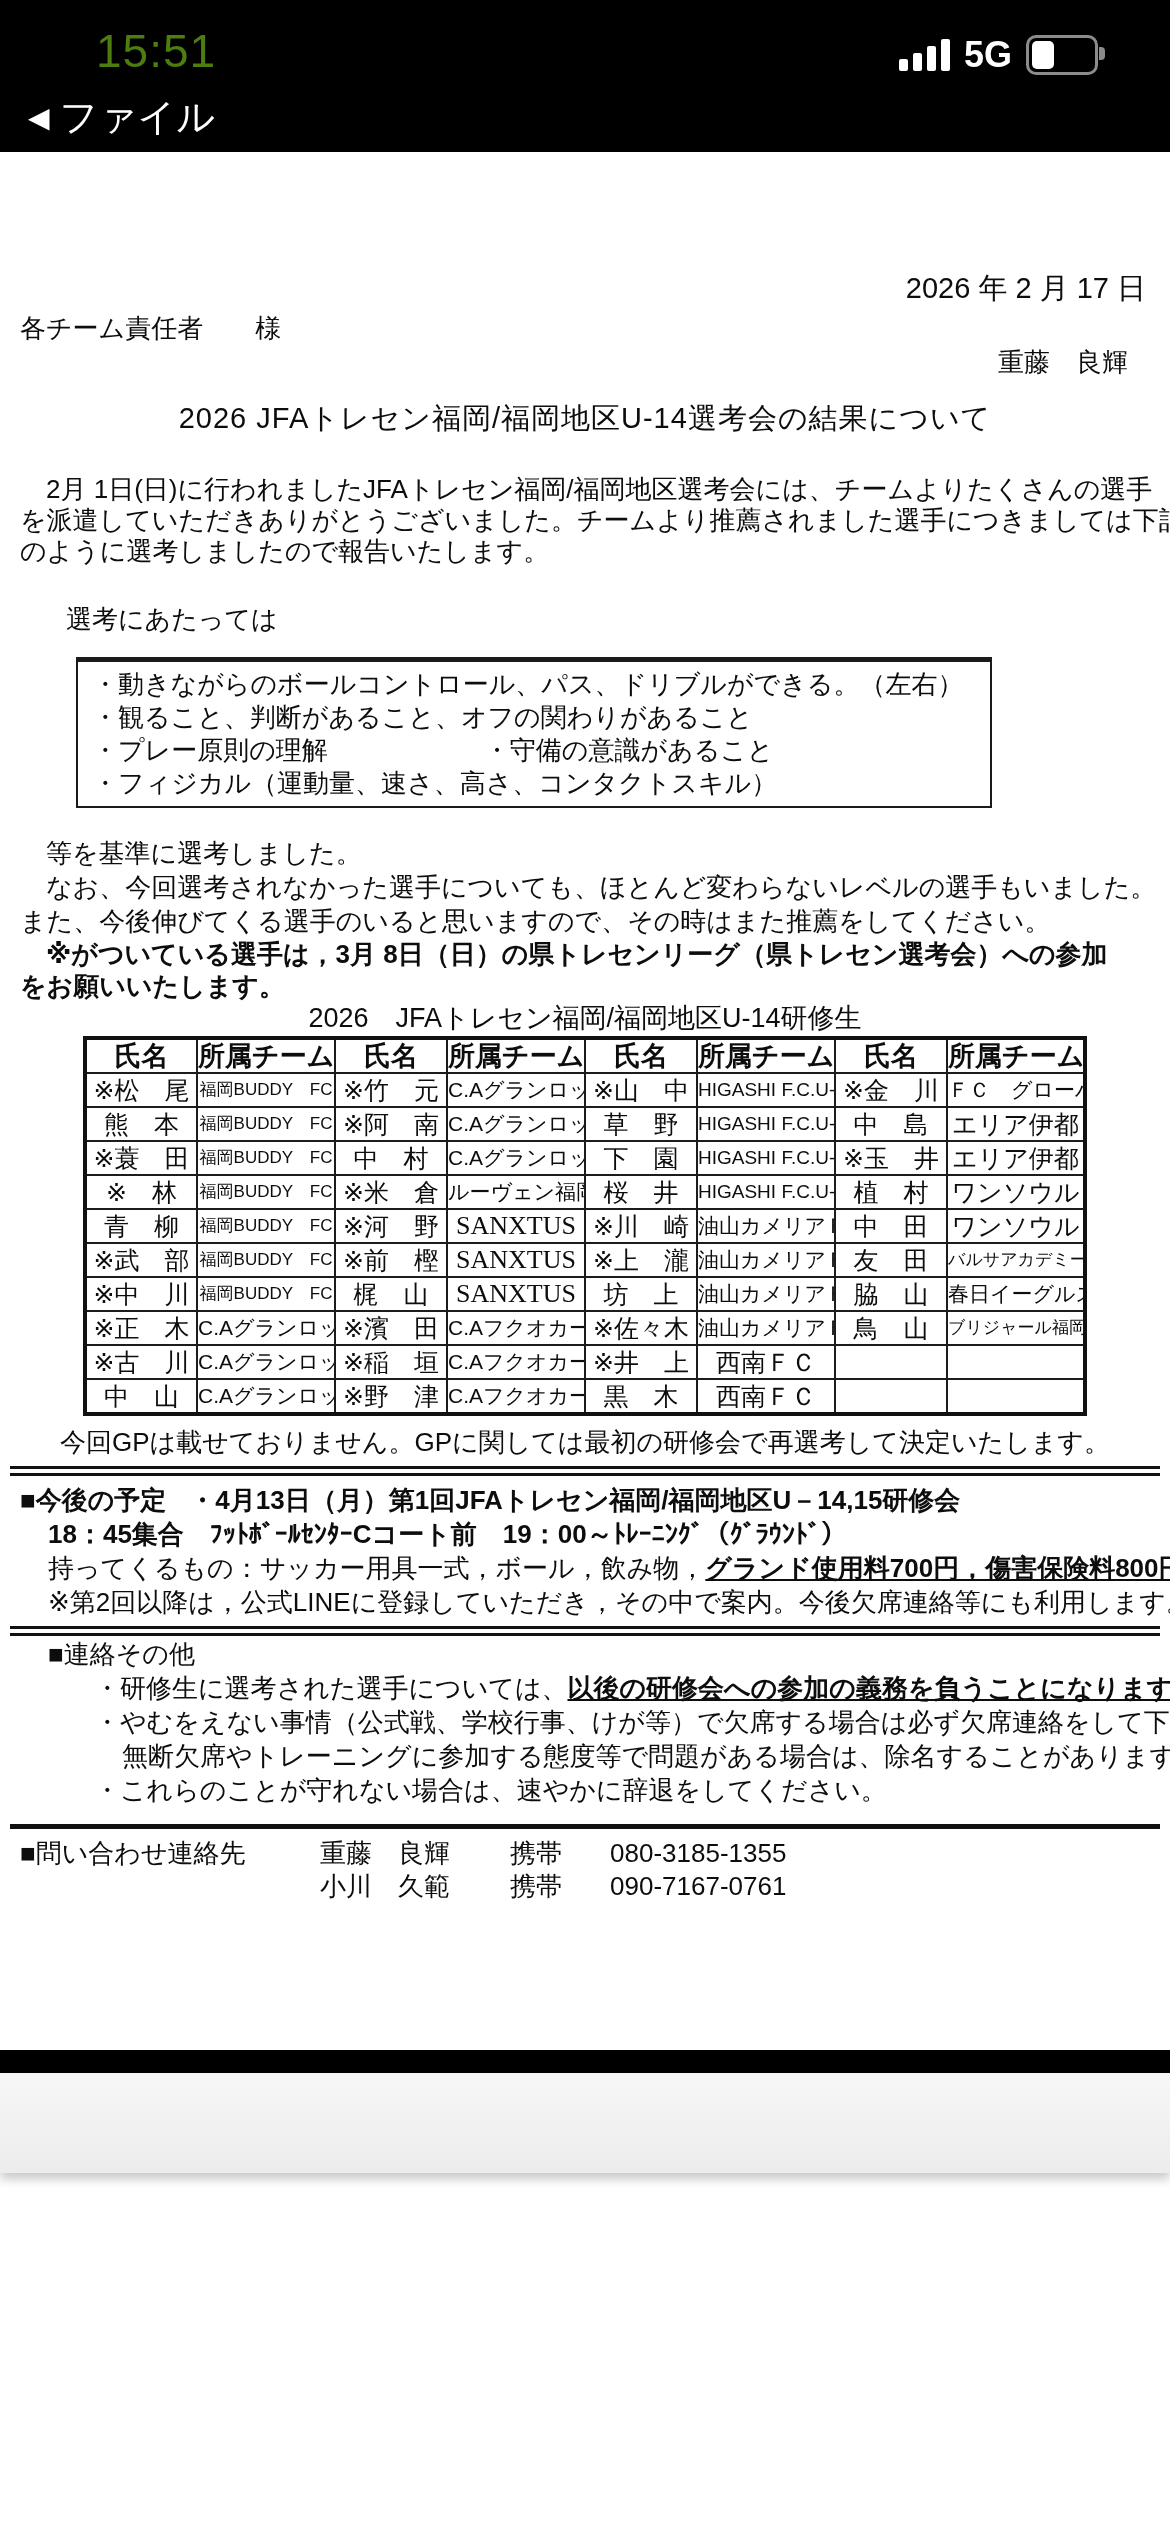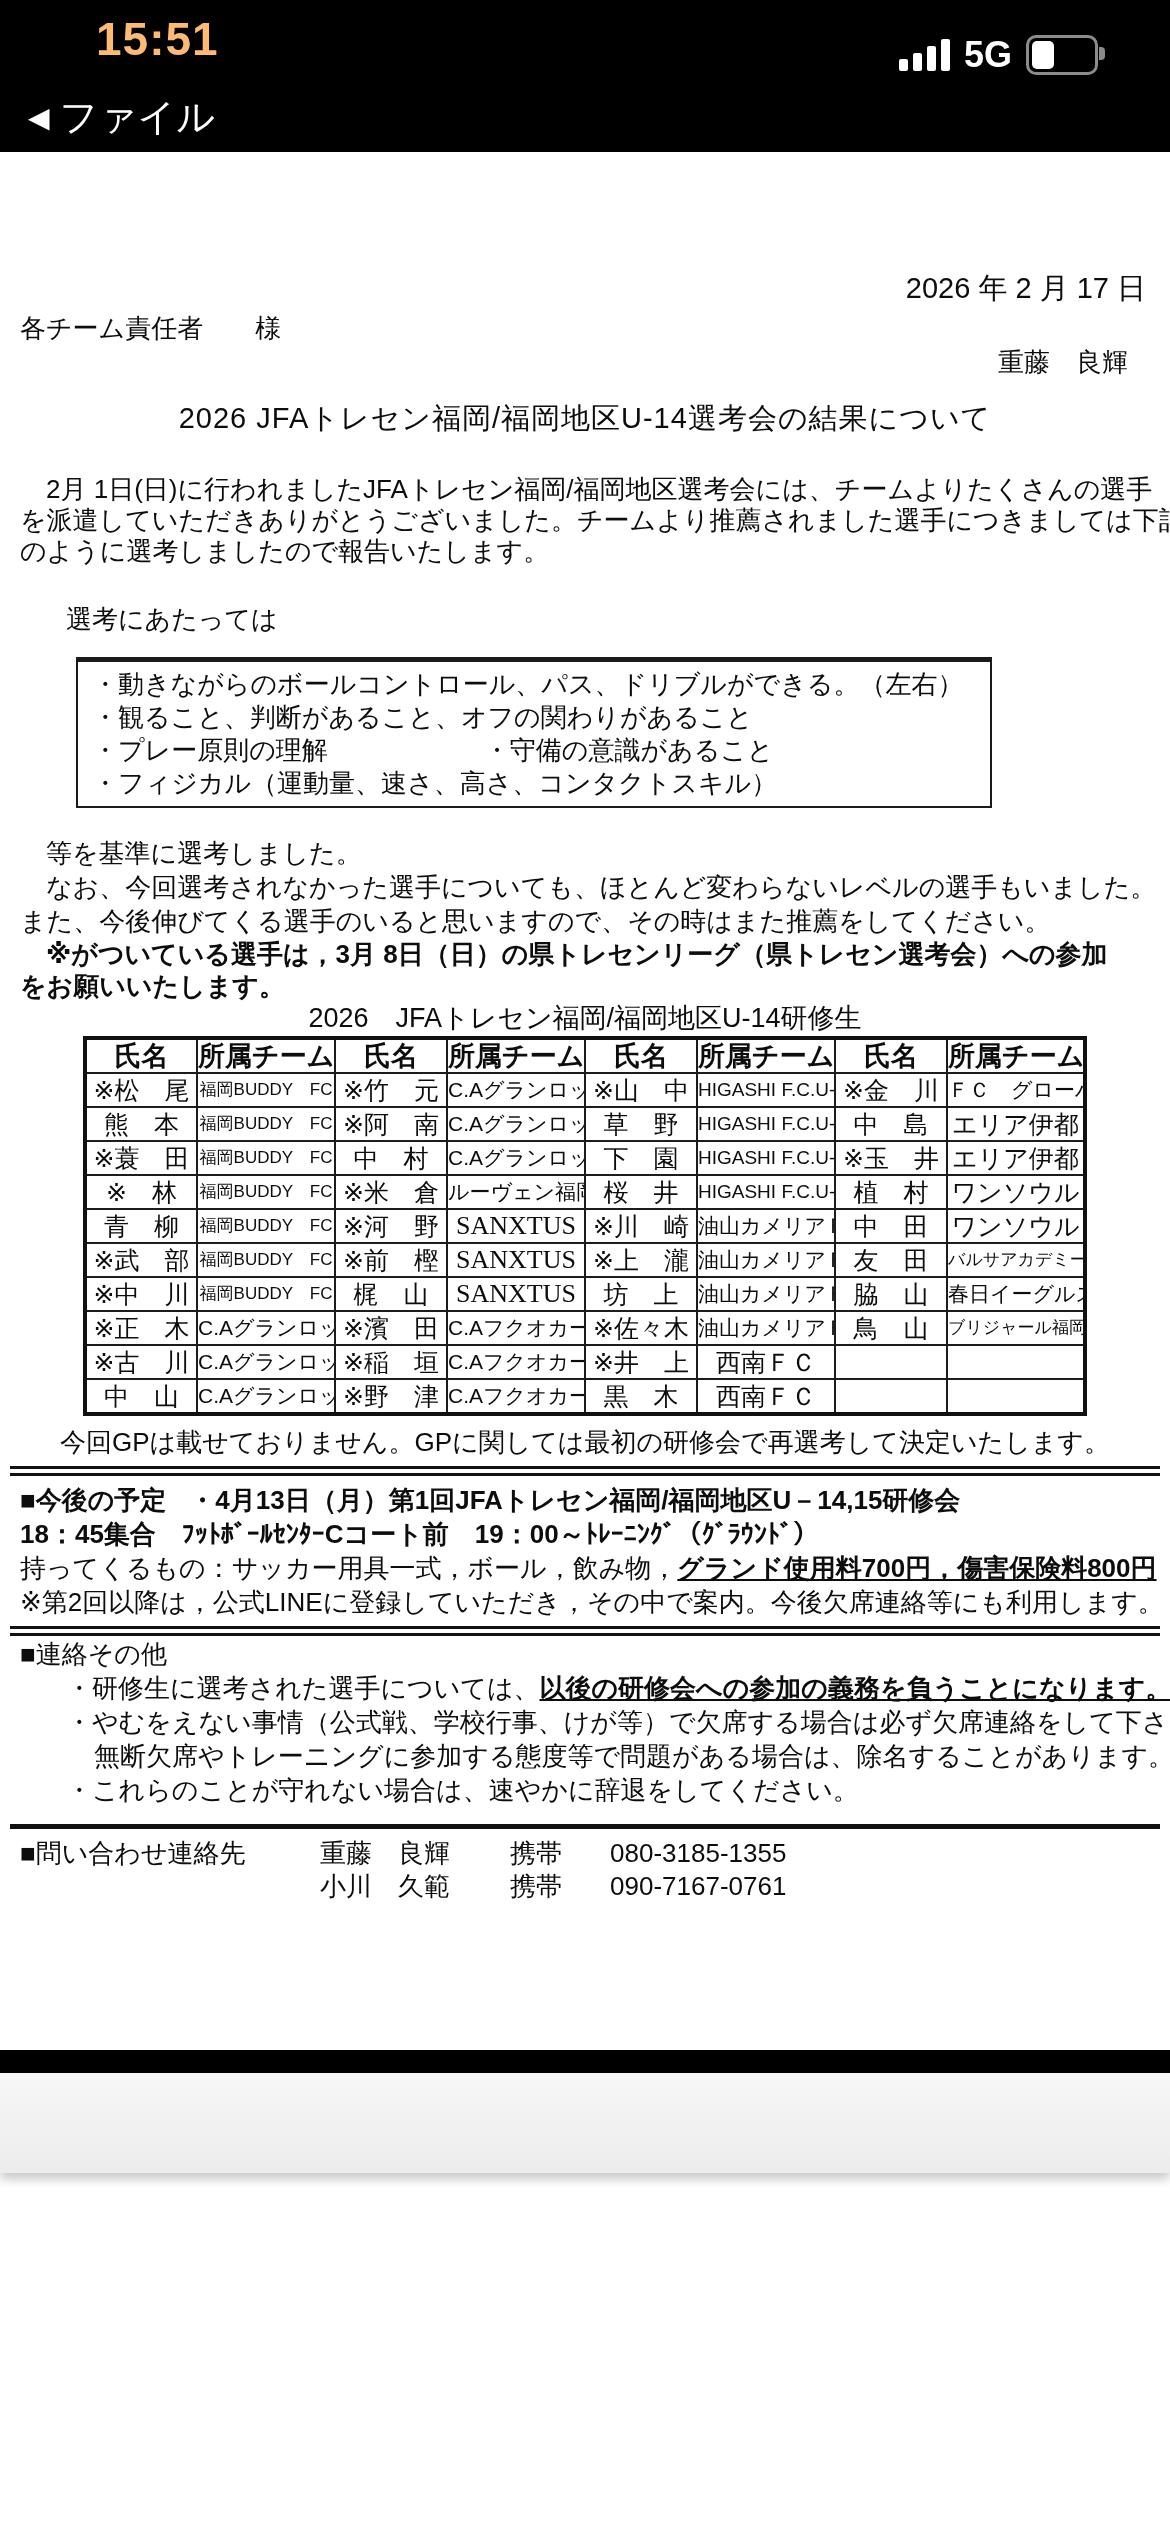--- a/index.html
+++ b/index.html
@@ -1,19 +1,19 @@
 <!DOCTYPE html>
 <html><head>
 <meta charset="utf-8">
 <style>
   html,body{margin:0;padding:0;background:#000;}
   .phone{position:relative;width:1170px;height:2532px;background:#000;overflow:hidden;
          font-family:"Liberation Sans","DejaVu Sans",sans-serif;}
   
-  .status-time{position:absolute;left:96px;top:12px;color:#fdba74;font-size:46px;font-weight:700;letter-spacing:1px;}
+  .status-time{position:absolute;left:96px;top:24px;color:#4d7c0f;font-size:46px;font-weight:400;letter-spacing:1px;}
   .status-icons{position:absolute;top:34px;right:64px;display:flex;align-items:center;gap:14px;}
   .sig{display:flex;align-items:flex-end;gap:5px;height:32px;}
   .sig i{display:block;width:9px;background:#fff;border-radius:2px;}
   .sig i:nth-child(1){height:12px}.sig i:nth-child(2){height:18px}
   .sig i:nth-child(3){height:25px}.sig i:nth-child(4){height:32px}
   .net{color:#fff;font-size:36px;font-weight:700;}
   .batt{position:relative;width:66px;height:34px;border:3px solid rgba(255,255,255,.55);border-radius:10px;margin-right:8px;}
   .batt::after{content:"";position:absolute;right:-10px;top:9px;width:6px;height:13px;
                background:rgba(255,255,255,.55);border-radius:0 4px 4px 0;}
   .batt-fill{position:absolute;left:3px;top:3px;bottom:3px;width:23px;background:#fff;border-radius:5px;}
@@ -39,21 +39,21 @@
   table.roster th,table.roster td{border:2px solid #1c1c1c;text-align:center;vertical-align:middle;
         padding:0;overflow:hidden;white-space:nowrap;}
   table.roster{border:4px solid #111;}
   table.roster th{height:30px;font-size:27px;font-weight:700;}
   table.roster td{height:29px;}
   td.pname{font-size:25px;}
   .gp-note{margin-top:10px;text-align:center;font-size:26px;}
   .rule-dbl{margin:8px -10px 0;height:4px;border-top:3px solid #111;border-bottom:3px solid #111;}
   .rule-sgl{margin:18px -10px 0;border-top:5px solid #111;}
   .sched-head-row{margin-top:8px;font-weight:700;line-height:32px;display:flex;gap:23px;}
-  .ln{margin-top:2px;line-height:32px;}
+  .ln{margin-top:2px;line-height:32px;margin-left:28px;}
   .bold{font-weight:700;}
   .em-underline{font-weight:700;text-decoration:underline;}
   .bullet{padding-left:46px;}
   .bullet-cont{padding-left:74px;}
   .inq{margin-top:8px;display:grid;grid-template-columns:300px 190px 100px auto;line-height:33px;}
   
   .page-gap{position:absolute;top:2050px;left:0;width:1170px;height:23px;background:#000;}
   .next-page{position:absolute;top:2073px;left:0;width:1170px;height:459px;background:#fff;}
   .np-band{position:absolute;top:0;left:0;right:0;height:100px;background:linear-gradient(180deg,#f7f7f7,#ececec);
            box-shadow:0 6px 10px rgba(0,0,0,.22);}

